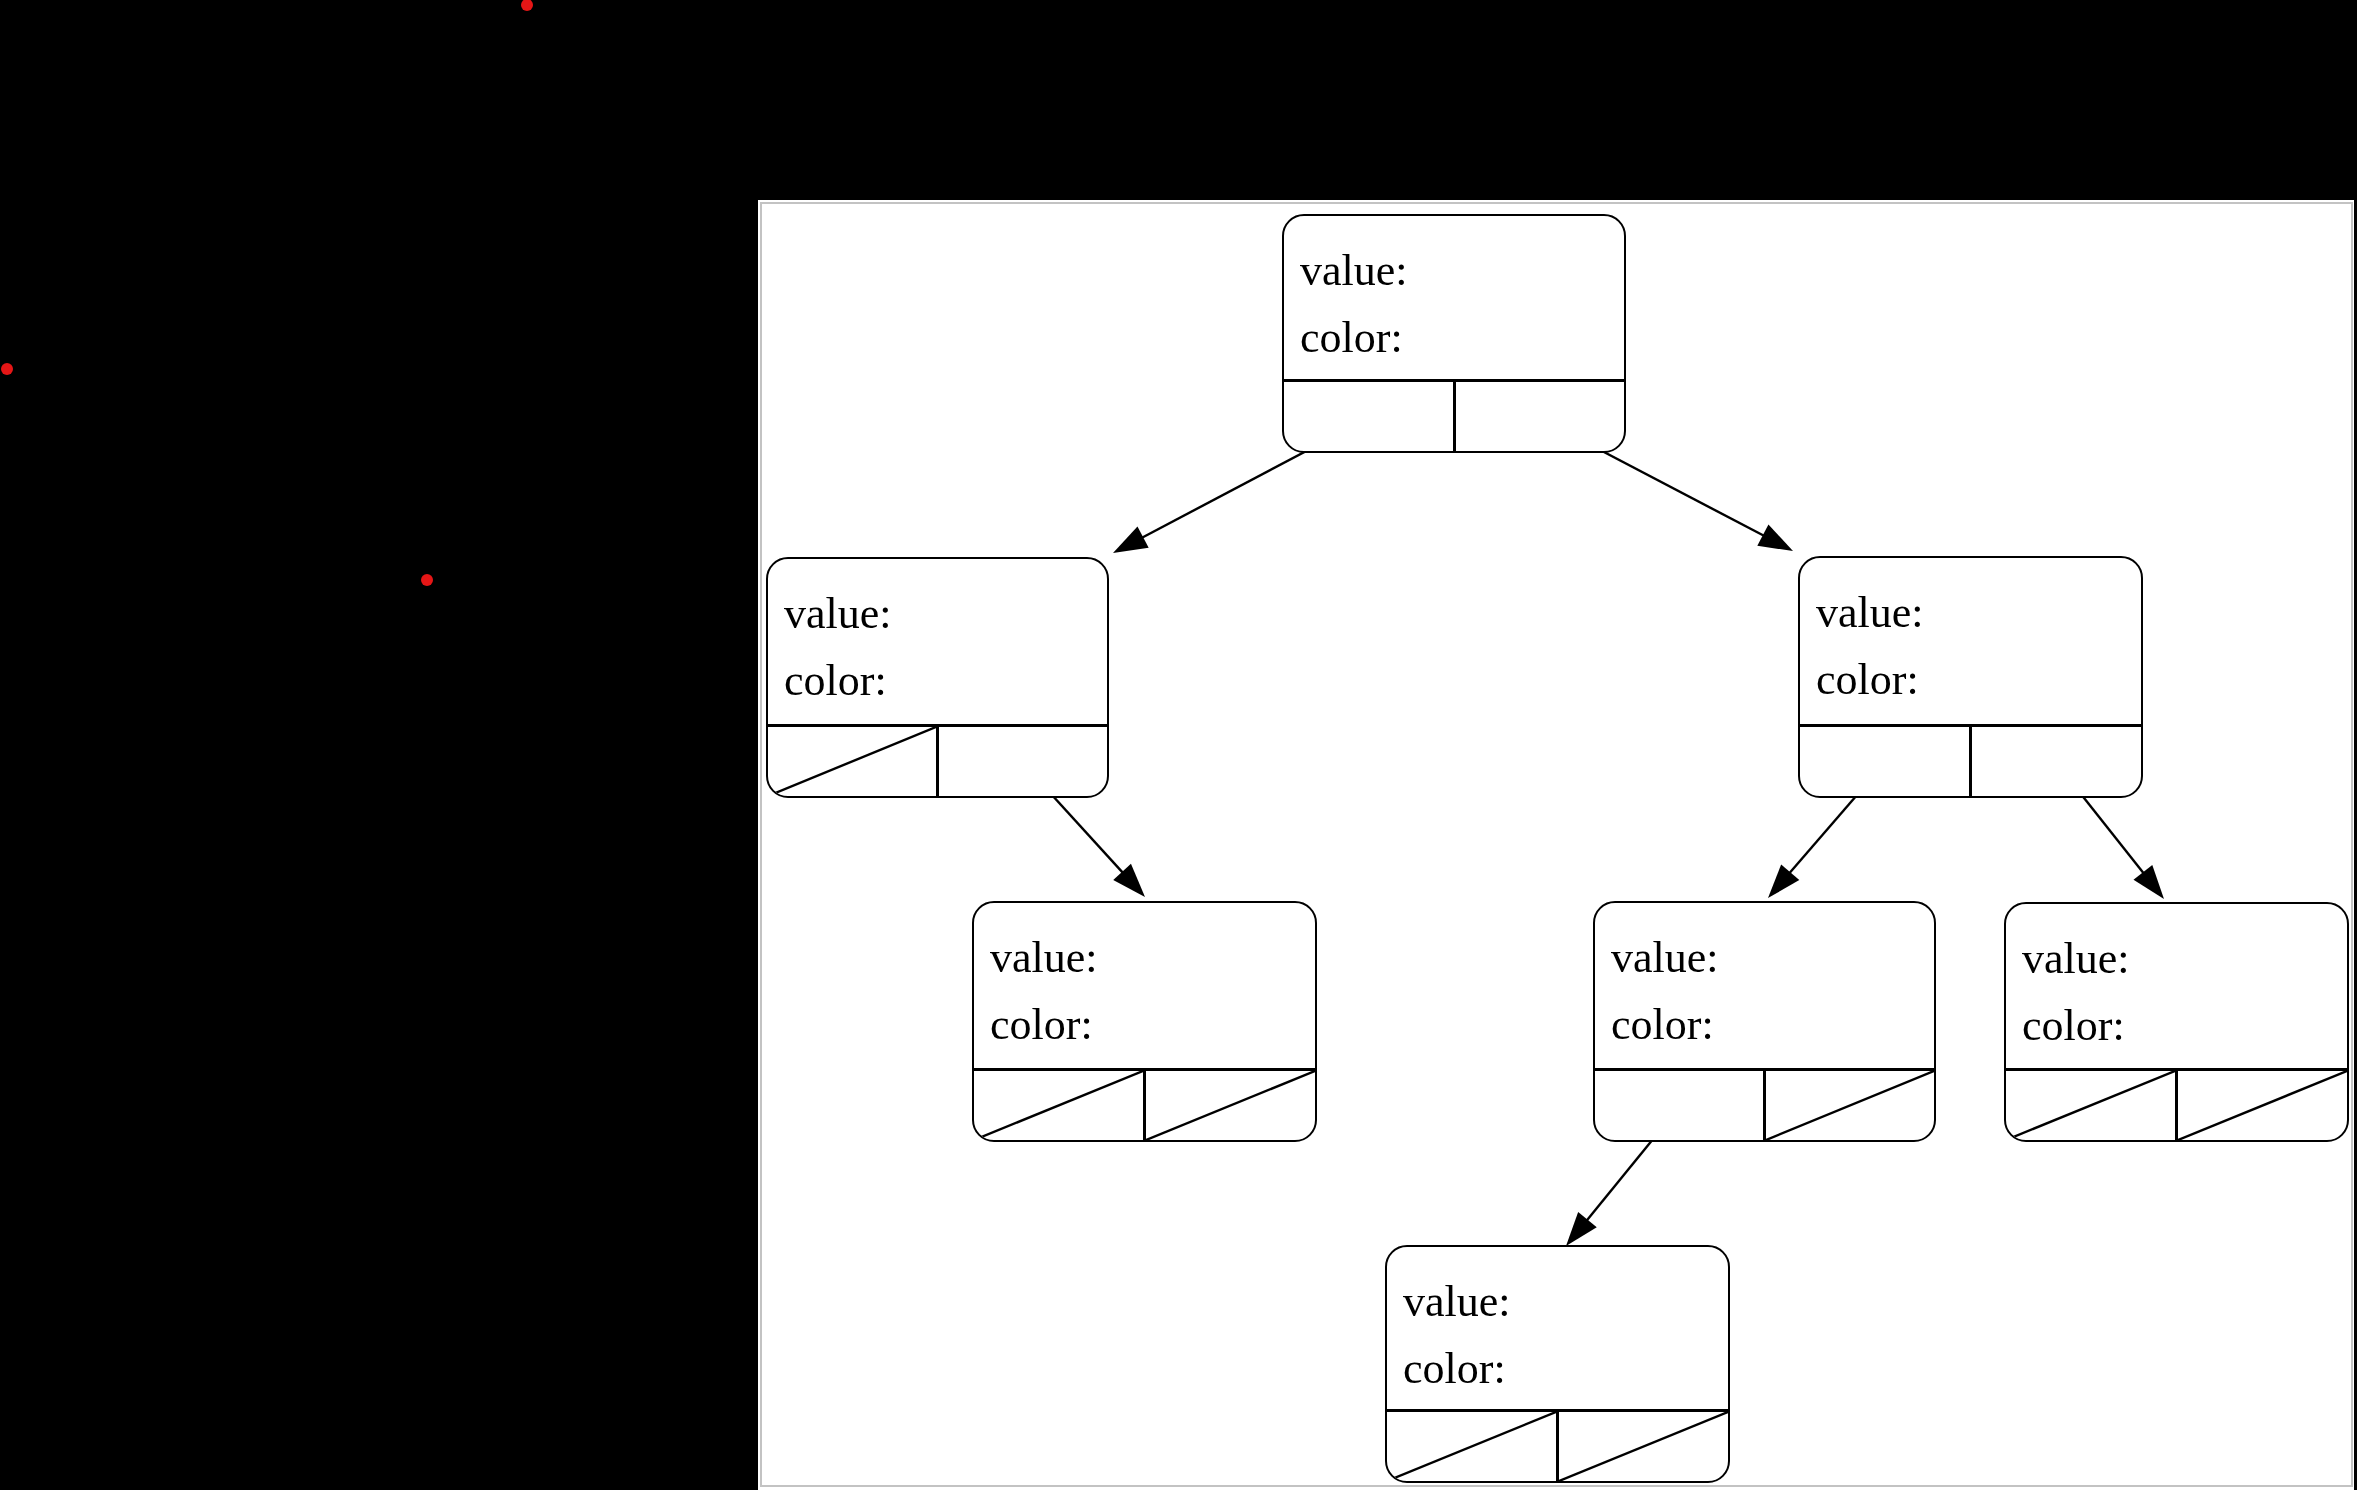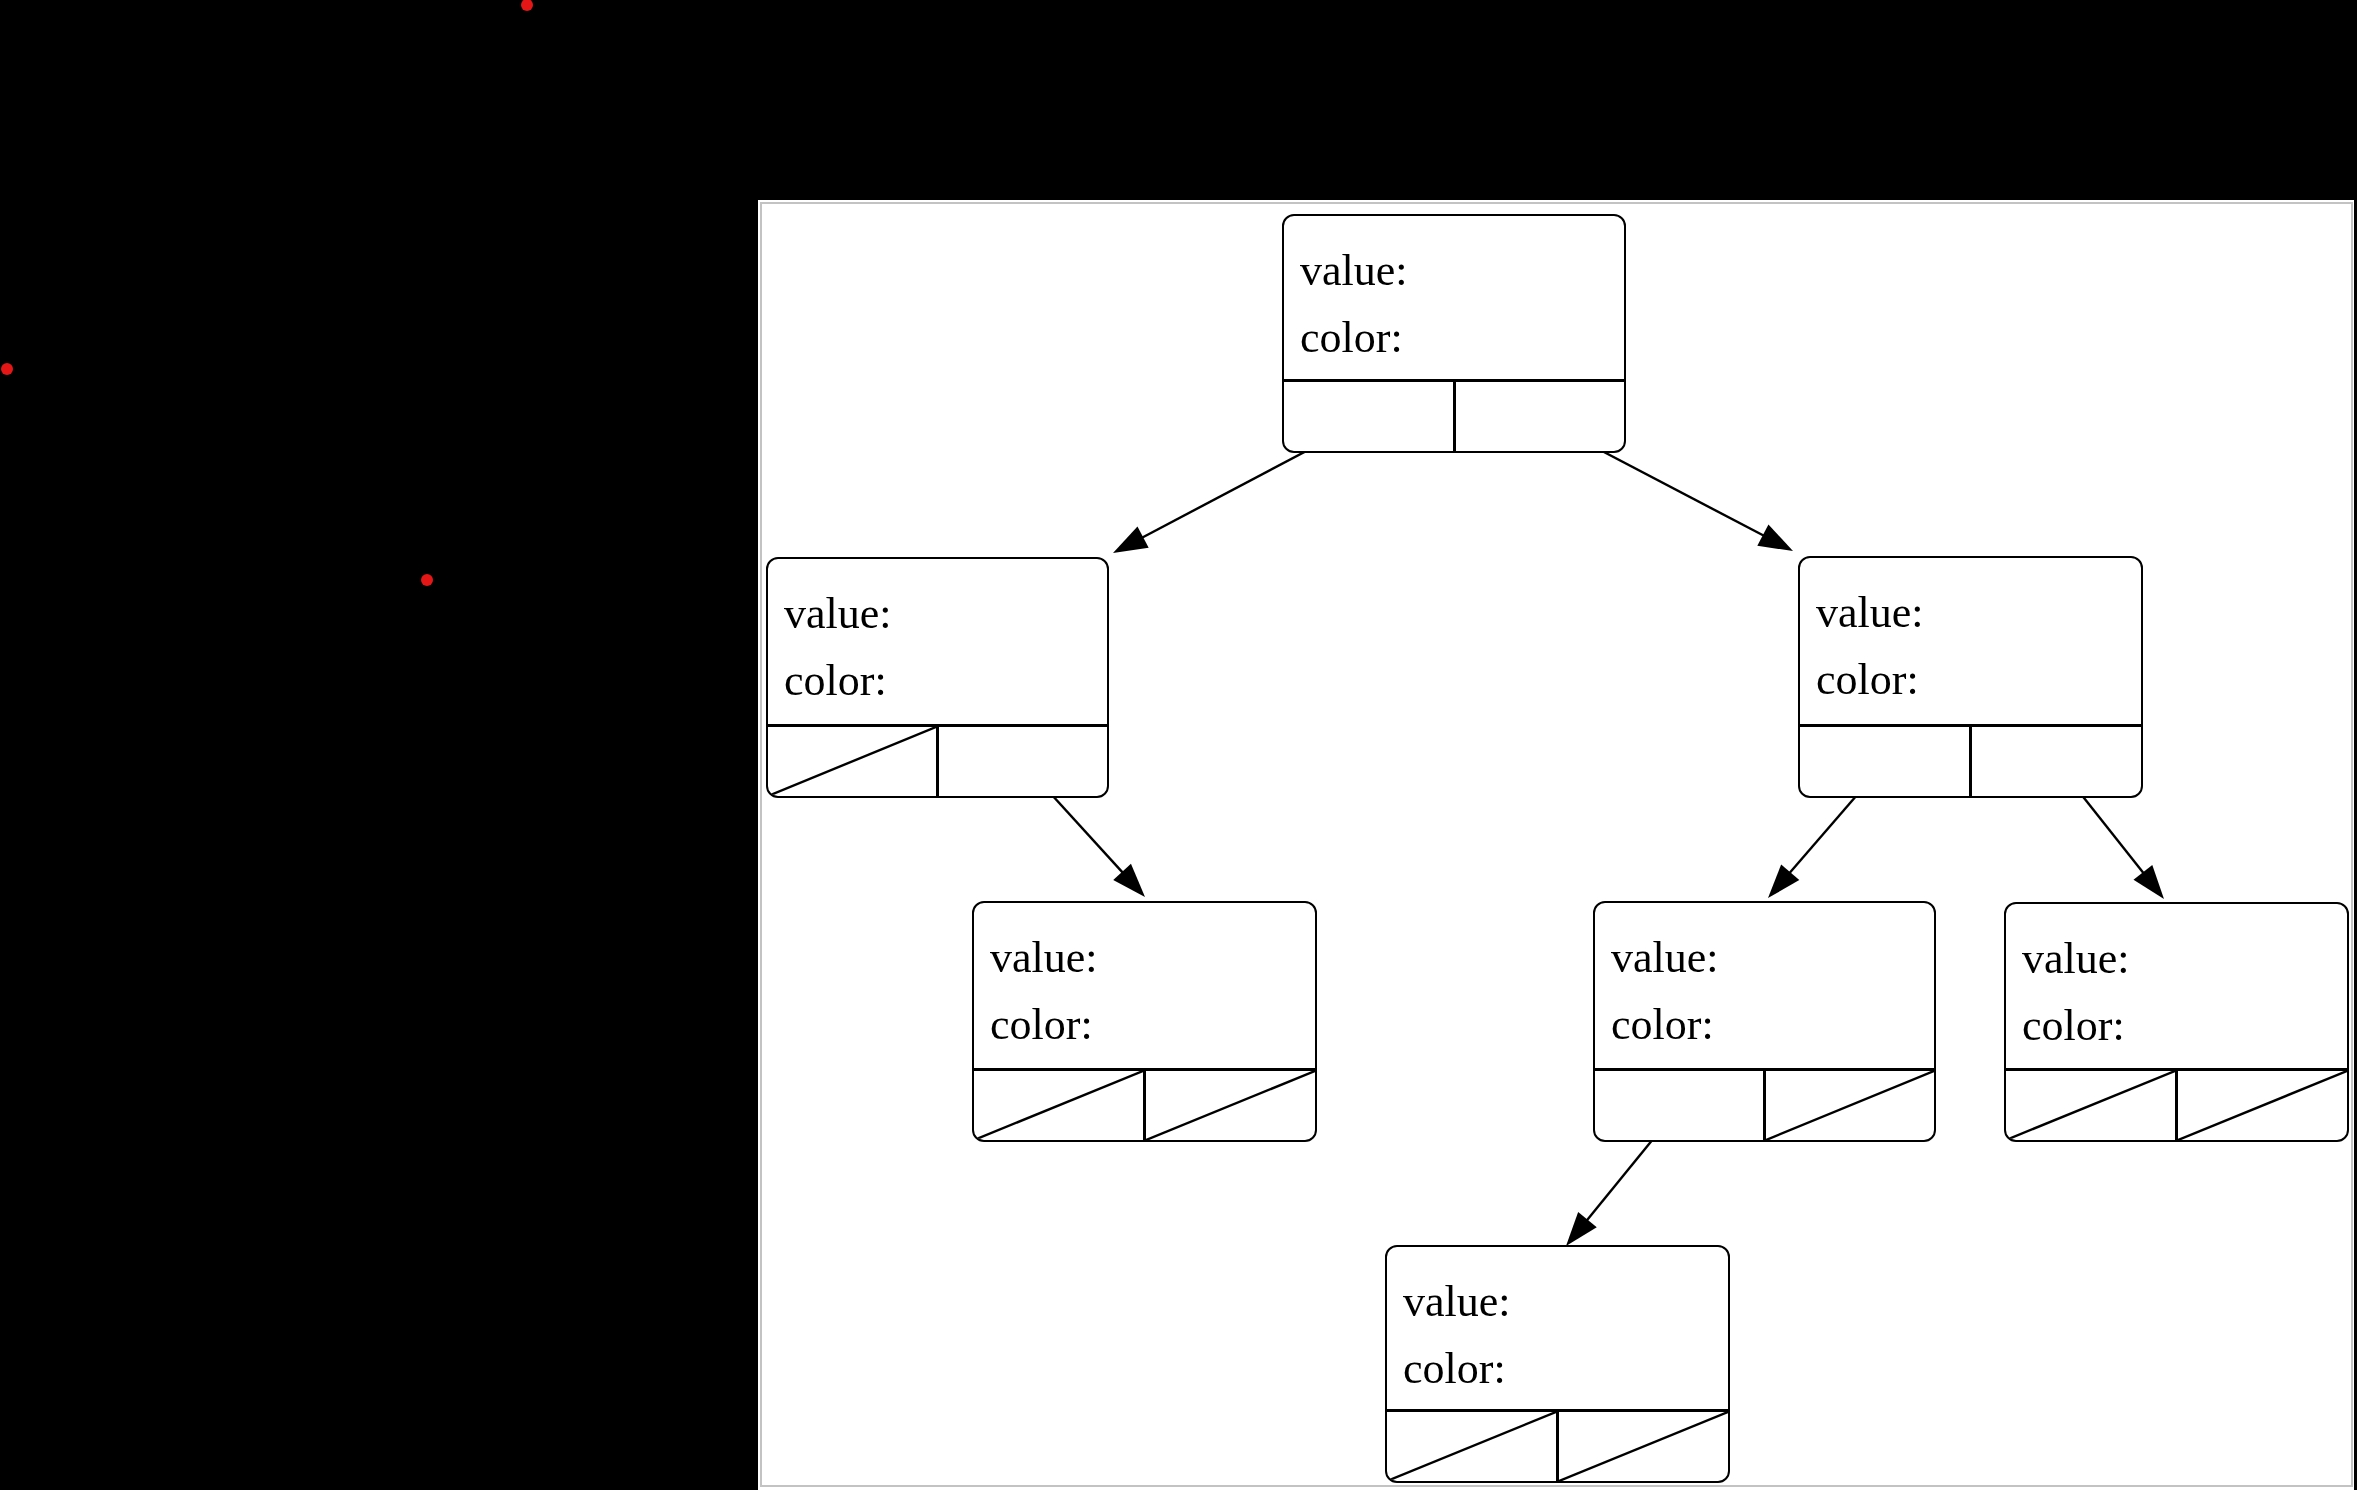--- a/index.html
+++ b/index.html
@@ -1,21 +1,21 @@
 <!DOCTYPE html>
 <html><head>
 <meta charset="utf-8">
 <style>
   html,body{margin:0;padding:0;background:#000;}
   .stage{position:relative;width:2357px;height:1490px;background:#000;overflow:hidden;
          font-family:"Liberation Serif",serif;}
   .canvas{position:absolute;left:758px;top:200px;width:1596px;height:1290px;background:#fff;}
   .frame{position:absolute;left:2px;top:2px;right:1px;bottom:3px;border:2px solid #c3c3c3;}
   .dot{position:absolute;width:12px;height:12px;border-radius:50%;}
-  .node{position:absolute;background:#fff;border:2.2px solid #000;border-radius:12px;
+  .node{position:absolute;background:#fff;border:2.2px solid #000;border-radius:22px;
         box-sizing:border-box;overflow:hidden;display:flex;flex-direction:column;}
   .ntext{flex:1;padding:21px 0 0 16px;font-size:44px;line-height:67px;color:#000;}
   .prow{height:69px;border-top:3px solid #000;display:flex;flex:none;}
   .cell{flex:1;position:relative;}
   .cell.right{border-left:3px solid #000;}
   .cell svg{position:absolute;left:0;top:0;width:100%;height:100%;display:block;}
   .cell line{stroke:#000;stroke-width:2.4;vector-effect:non-scaling-stroke;}
   .arrow-layer{position:absolute;left:0;top:0;pointer-events:none;}
   .arrow-layer line{stroke:#000;stroke-width:2.4;}
   .arrow-layer polygon{fill:#000;}

